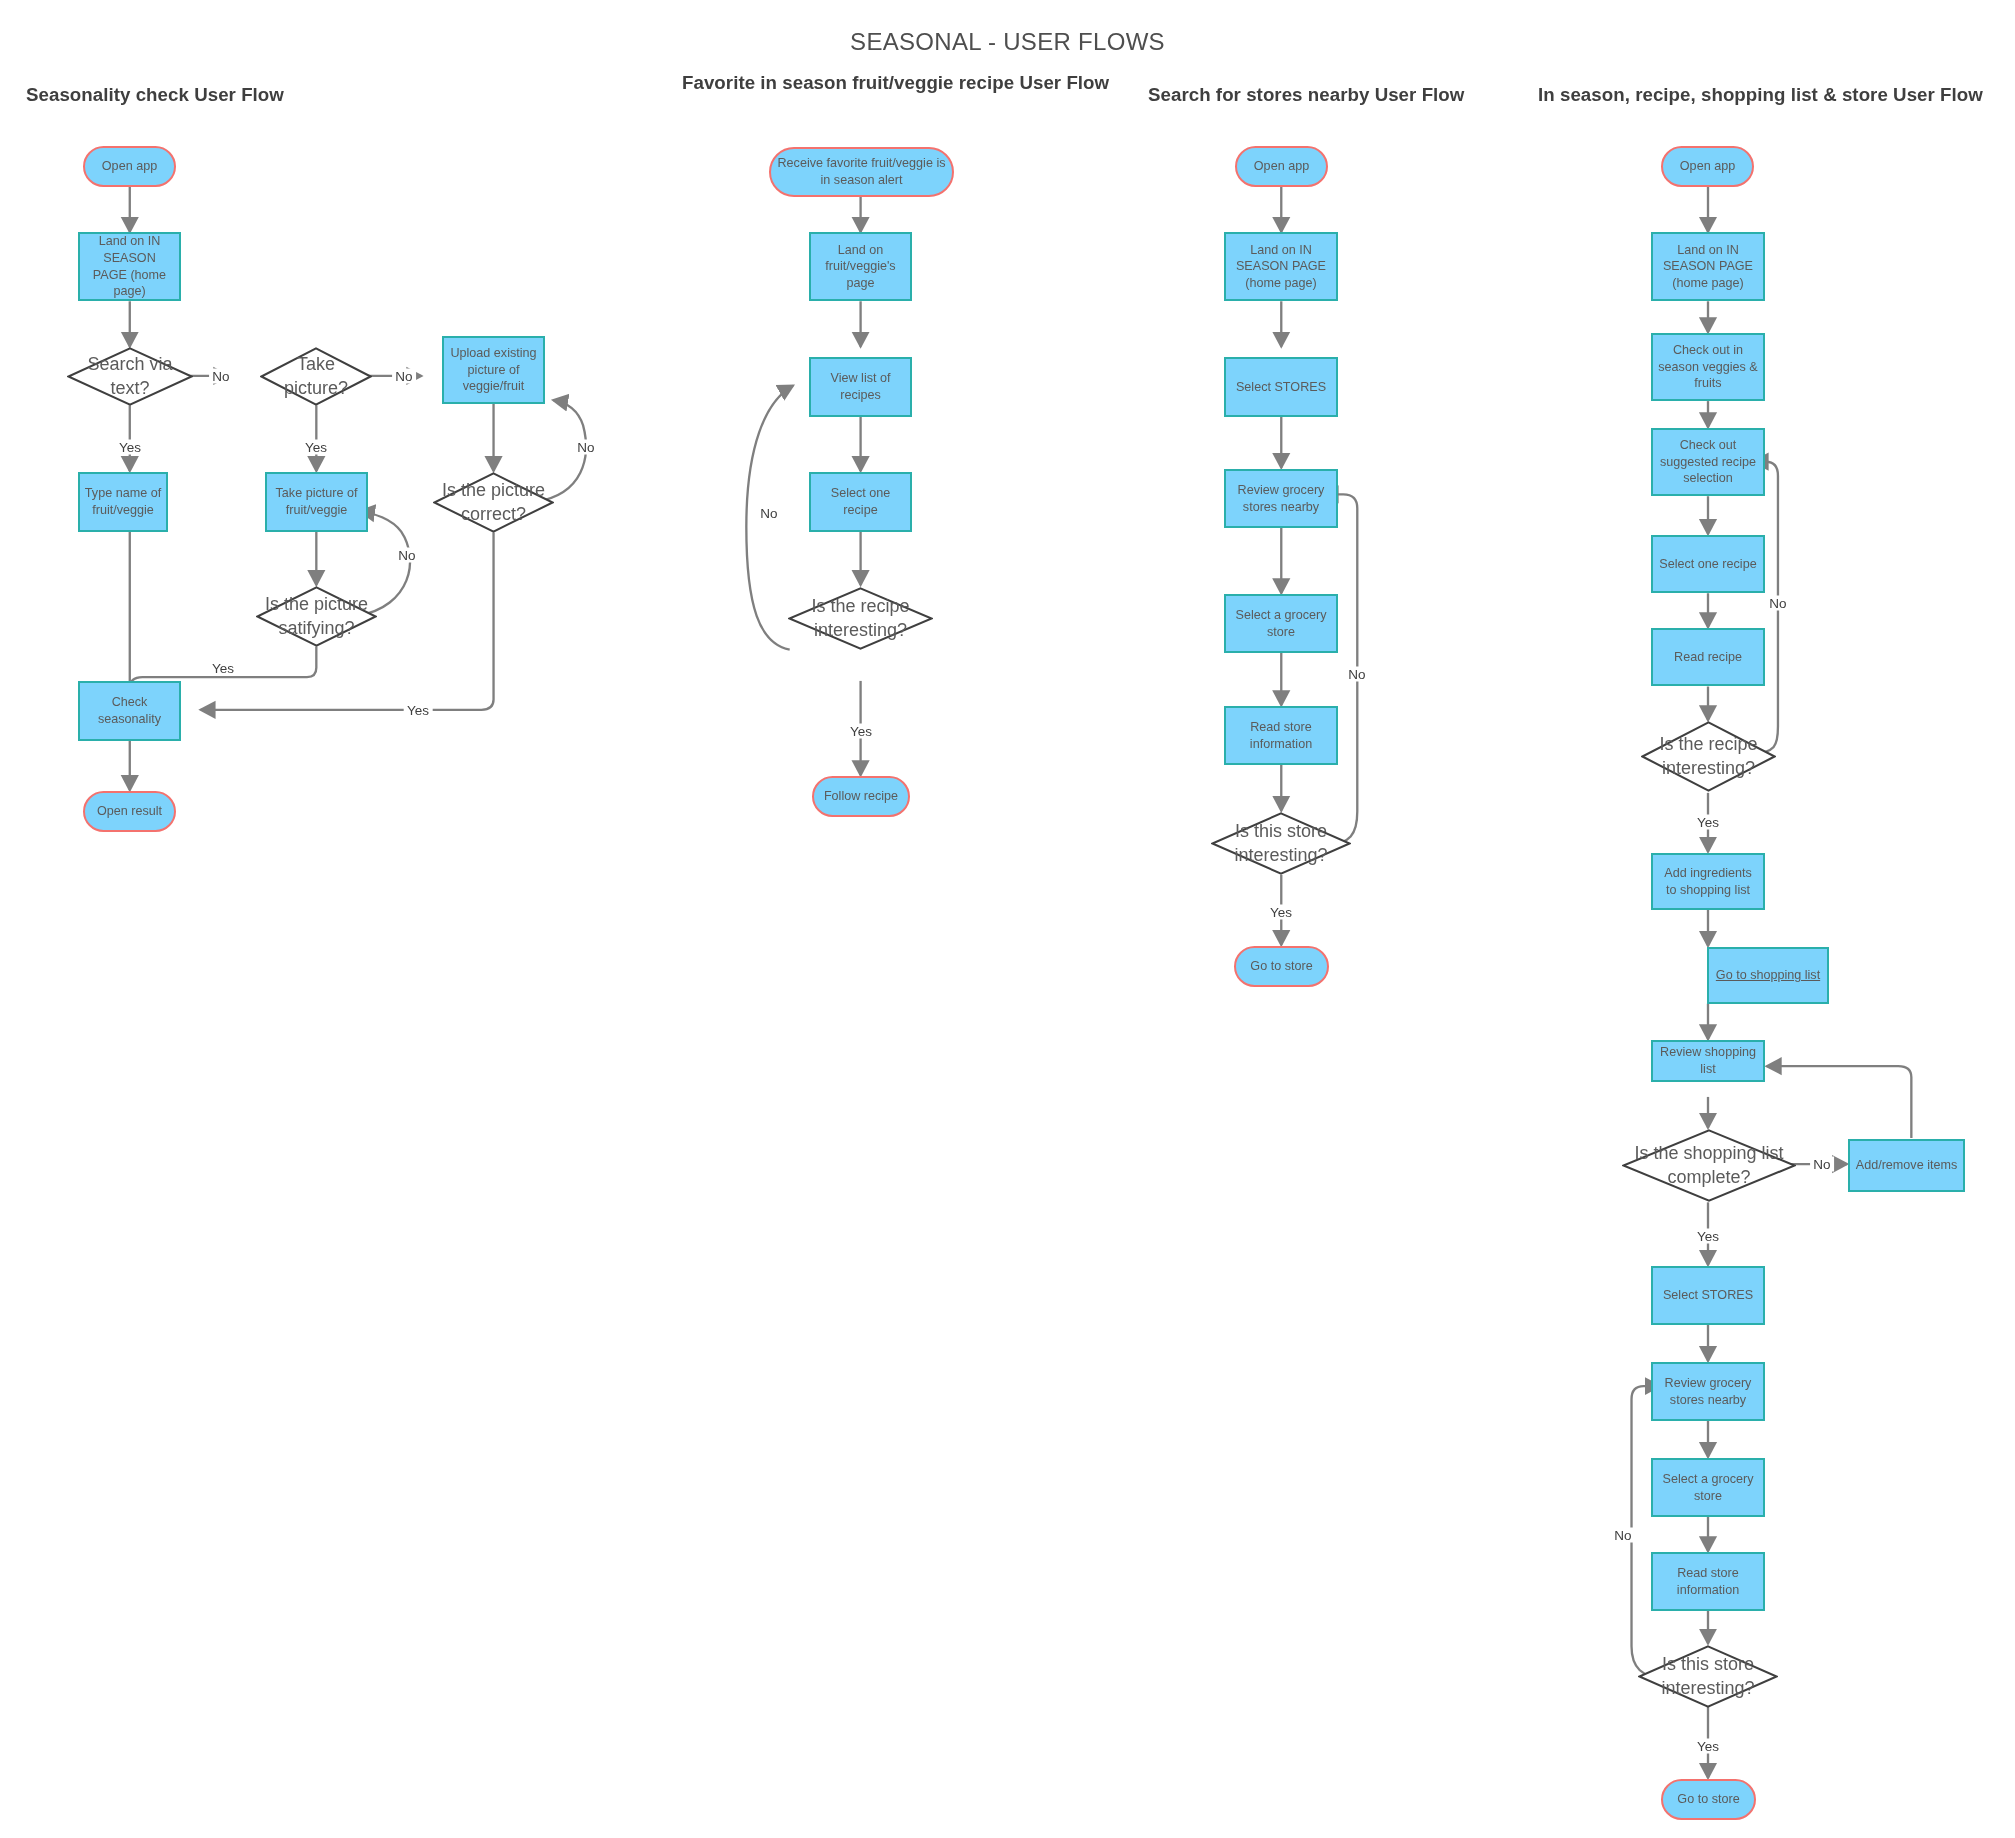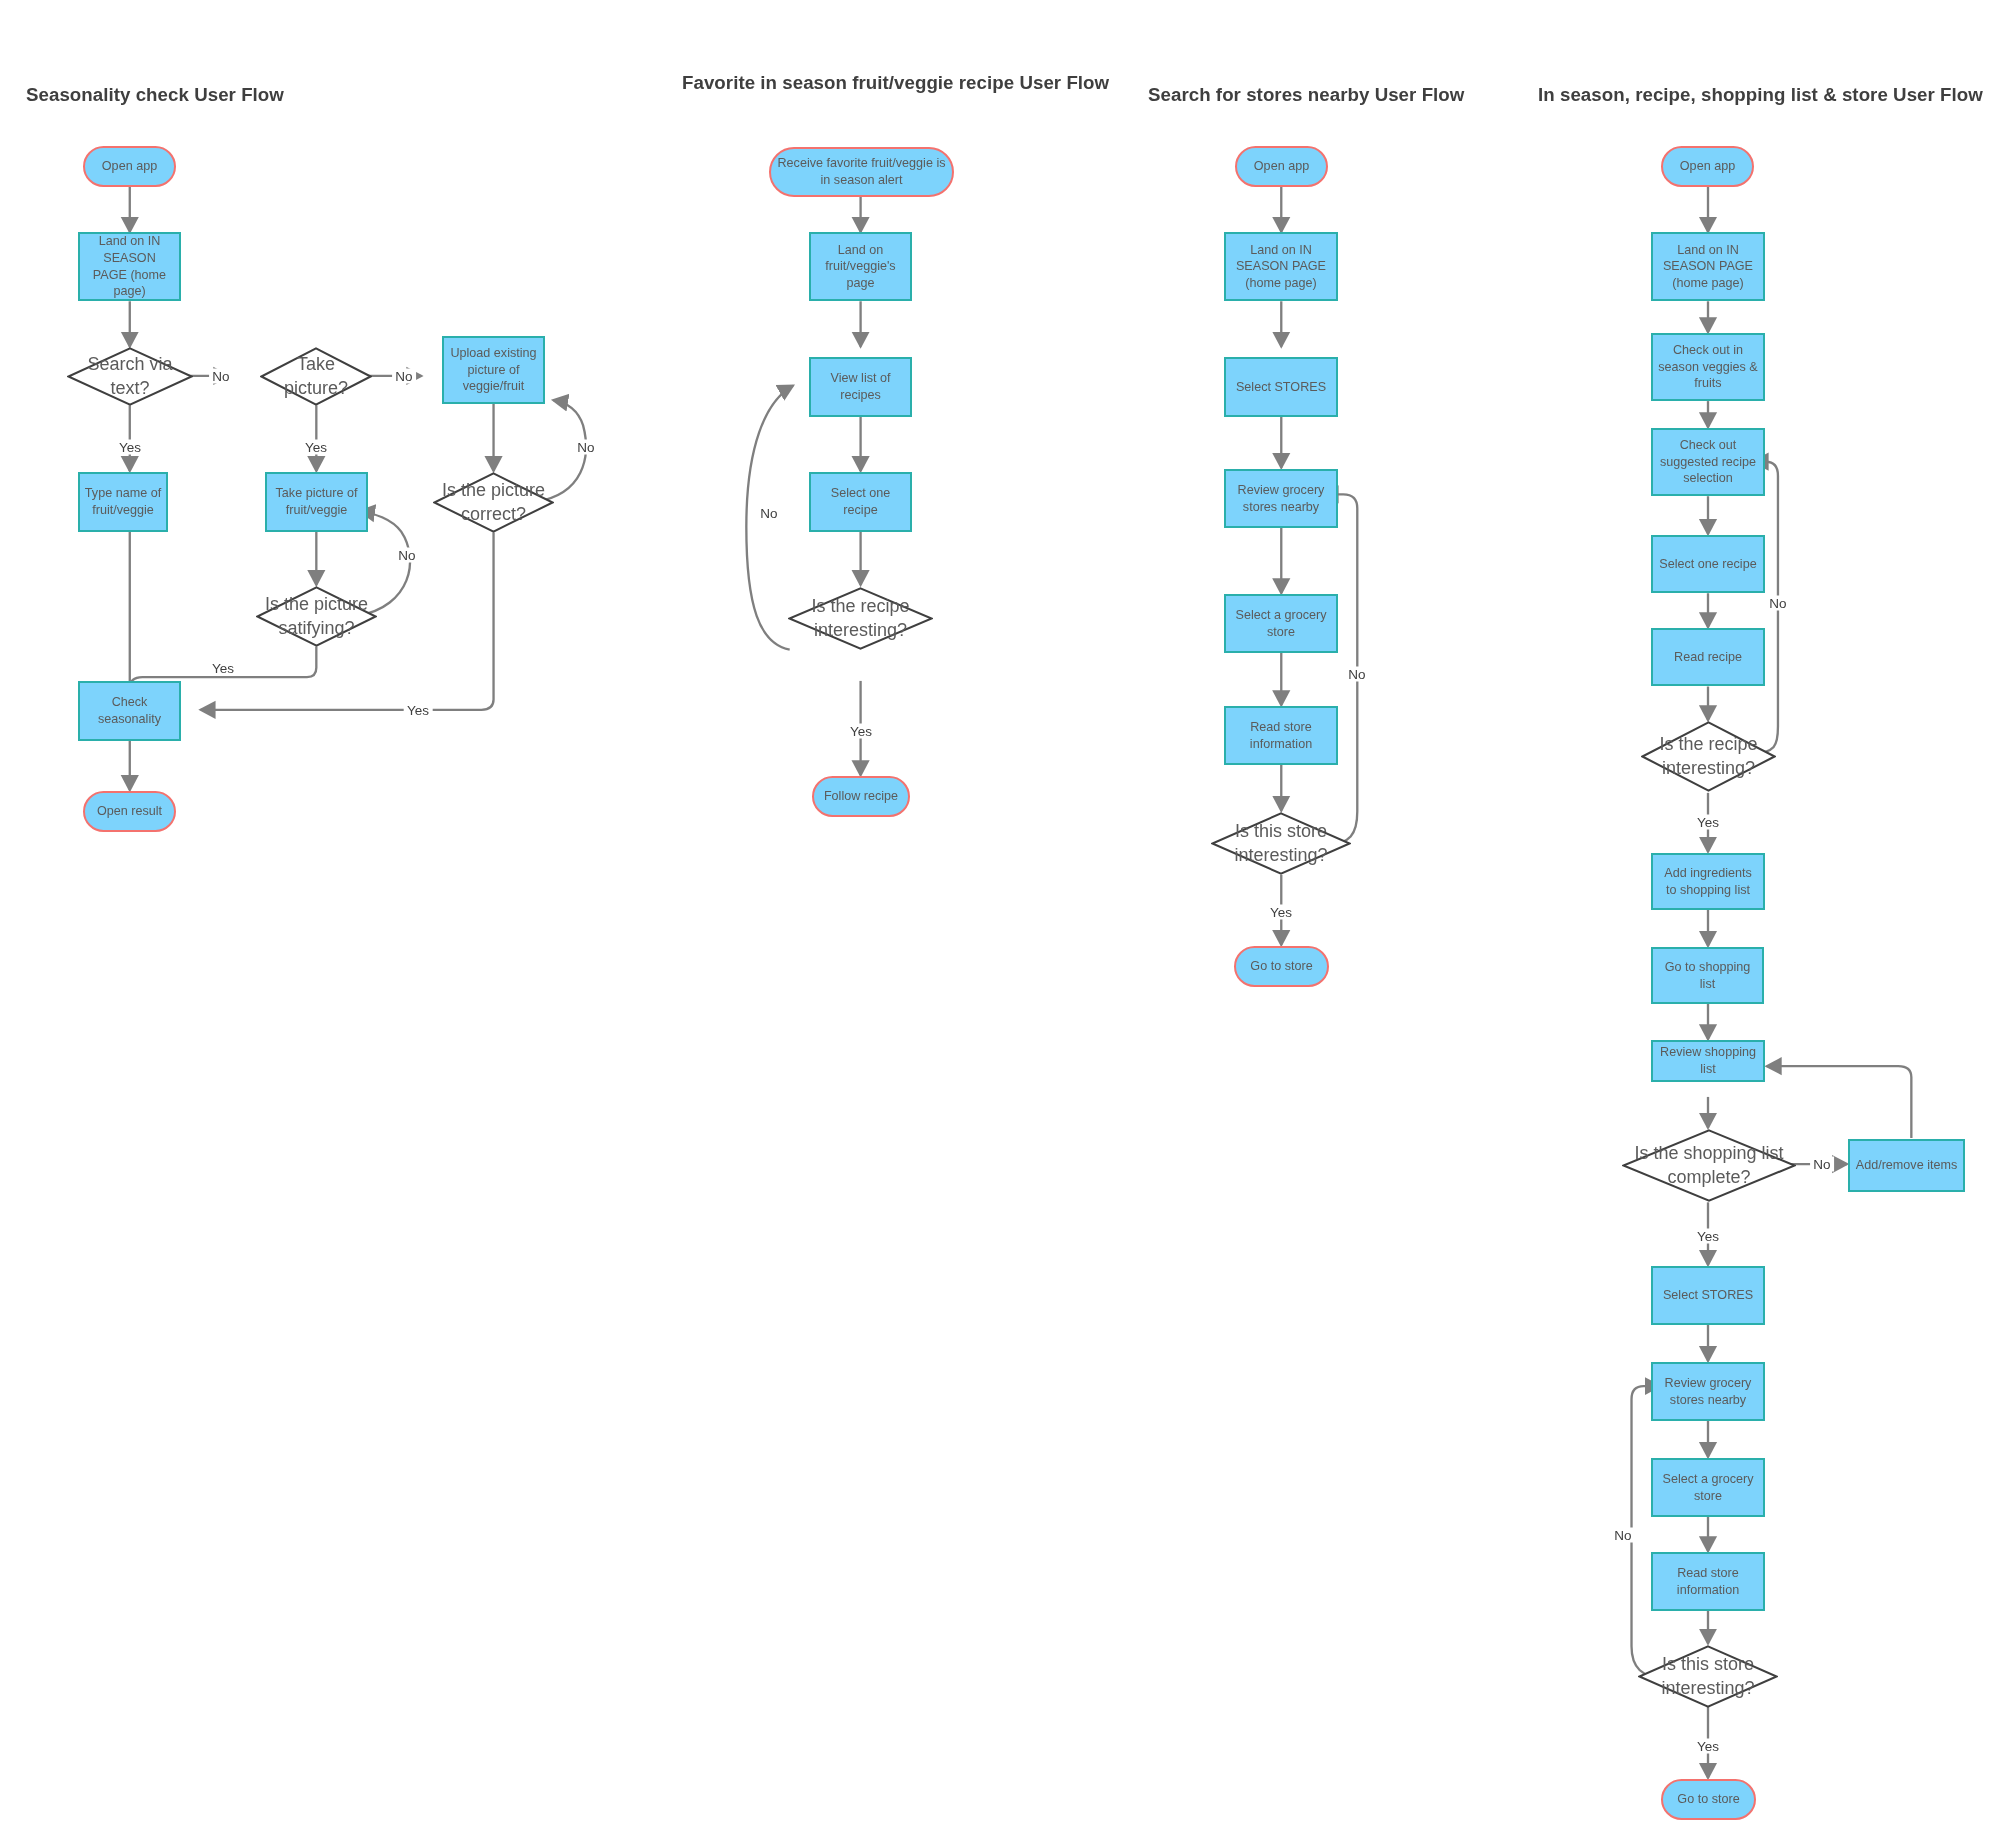--- a/index.html
+++ b/index.html
@@ -46,20 +46,21 @@
     position:absolute;font-size:13.5px;color:#3f3f3f;background:#ffffff;
     padding:0 3.3px;white-space:nowrap;z-index:5;
     transform:translate(-50%,-50%);
   }
 </style>
 </head>
 <body>
 
 <div id="board">
 
+  <div class="page-title">SEASONAL - USER FLOWS</div>
 
   <svg id="wires" viewBox="0 0 4320 3941">
     <defs>
       <marker id="ah" markerWidth="9" markerHeight="9" refX="6.4" refY="4.5" orient="auto" markerUnits="strokeWidth">
         <path d="M0,0.6 L7.4,4.5 L0,8.4 z" fill="#7f7f7f"></path>
       </marker>
     </defs>
     <g fill="none" stroke="#7f7f7f" stroke-width="5" marker-end="url(#ah)">
 
       <path d="M278,400 L278,497"></path>
@@ -274,21 +275,21 @@
   <div class="node dec" style="left:1641px;top:721px;width:135px;height:71px;">
     <svg class="dshape" viewBox="0 0 290 152" preserveAspectRatio="none">
         <polygon points="145,3 287,76 145,149 3,76" fill="#ffffff" stroke="#3f3f3f" stroke-width="4.4"></polygon>
       </svg>
     <span class="txt">Is the recipe interesting?</span>
   </div>
 
   <div class="node proc" style="left:1651px;top:853px;width:114px;height:57px;">
       <span class="txt">Add ingredients to shopping list</span>
     </div>
-  <div class="node proc" style="left:1651px;top:947px;width:113px;height:57px;">
+  <div class="node proc" style="left:1707px;top:947px;width:122px;height:57px;text-decoration:underline;">
       <span class="txt">Go to shopping list</span>
     </div>
   <div class="node proc" style="left:1651px;top:1040px;width:114px;height:42px;">
       <span class="txt">Review shopping list</span>
     </div>
 
   <div class="node dec" style="left:1622px;top:1129px;width:174px;height:73px;">
     <svg class="dshape" viewBox="0 0 372 156" preserveAspectRatio="none">
         <polygon points="186,3 369,78 186,153 3,78" fill="#ffffff" stroke="#3f3f3f" stroke-width="4.4"></polygon>
       </svg>

